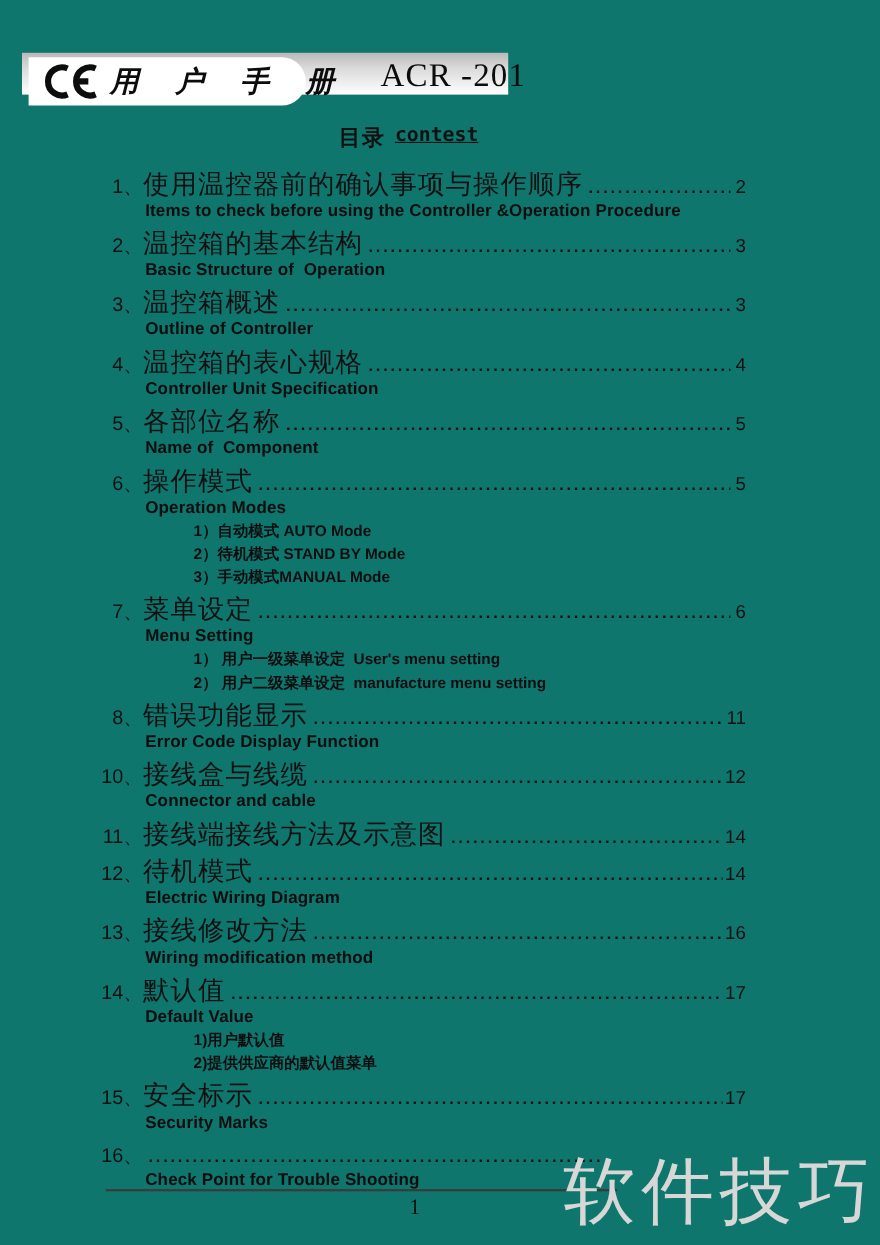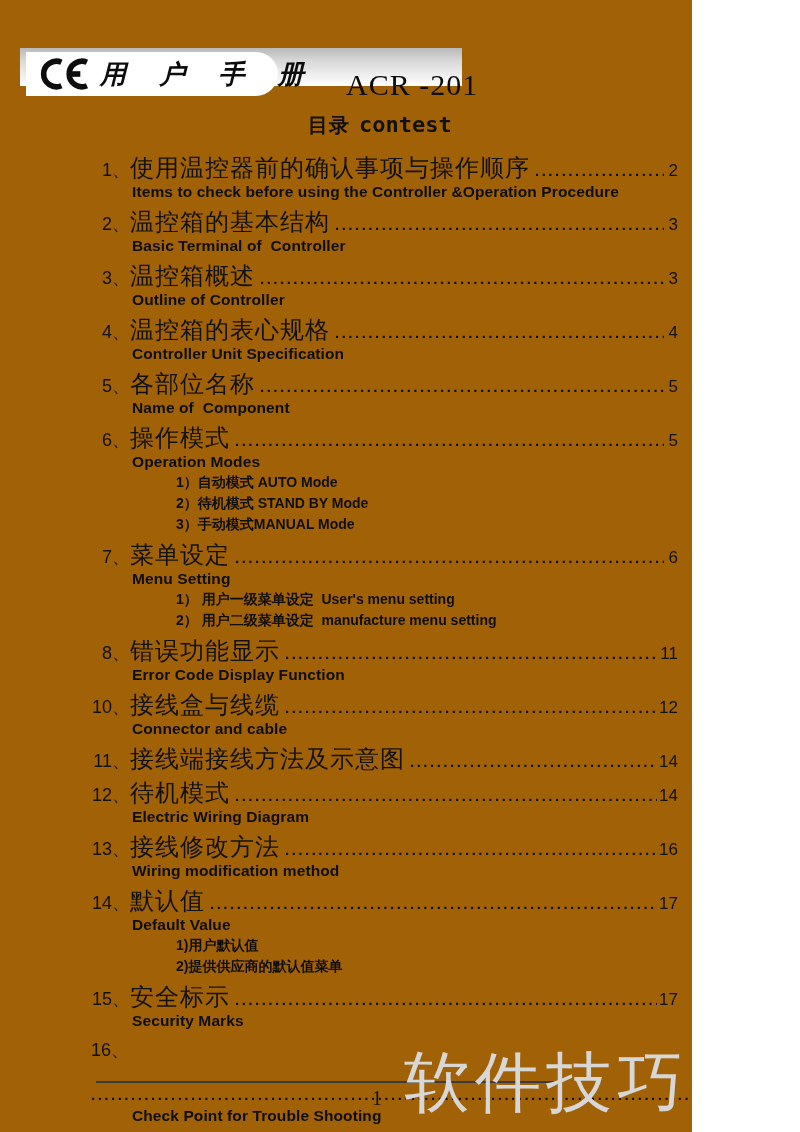--- a/index.html
+++ b/index.html
@@ -1,52 +1,52 @@
 <!DOCTYPE html>
 <html><head>
 <meta charset="utf-8">
 <style>
   html,body{margin:0;padding:0;background:#ffffff;}
   .page{
-    position:relative;width:692px;height:1132px;background:#a16207;
+    position:relative;width:800px;height:1132px;background:#0f766e;
     font-family:"Liberation Sans","DejaVu Sans",sans-serif;color:#111;
     overflow:hidden;
   }
   
   .header-band{
     position:absolute;left:20px;top:48px;width:442px;height:38px;
     background:linear-gradient(to bottom,#b9b9b9 0%,#d9d9d9 35%,#f6f6f6 85%,#ffffff 100%);
   }
   .header-pill{
     position:absolute;left:6px;top:4px;width:252px;height:44px;
     background:#ffffff;border-radius:0 26px 26px 0;
     display:flex;align-items:center;
   }
   .ce-logo{margin-left:14px;flex:0 0 auto;display:block;}
   .brand-zh{
     margin-left:10px;font-size:26px;font-weight:700;font-style:italic;
     letter-spacing:13px;white-space:nowrap;color:#0c0c0c;
   }
   .model{
-    position:absolute;left:326px;top:20px;
+    position:absolute;left:326px;top:4px;
     font-family:"Liberation Serif","DejaVu Serif",serif;
     font-size:30px;color:#0c0c0c;white-space:nowrap;letter-spacing:1px;
   }
   
   .page-title{
     position:absolute;left:308px;top:112px;
     display:flex;align-items:flex-start;gap:9px;white-space:nowrap;
   }
   .page-title .zh{font-size:20px;font-weight:600;}
-  .page-title .en{font-family:"DejaVu Sans Mono","Liberation Mono",monospace;font-size:22px;font-weight:600;}
+  .page-title .en{font-family:"DejaVu Sans Mono","Liberation Mono",monospace;font-size:18px;font-weight:600;text-decoration:underline;}
   
   .toc{position:absolute;left:86px;top:156px;width:592px;}
   .toc-item{margin-bottom:8px;}
   .toc-row{display:flex;align-items:baseline;width:100%;}
-  .toc-item.no-page .toc-row{width:476px;flex-direction:column;}
+  .toc-item.no-page .toc-row{width:476px;}
   .num{flex:0 0 44px;text-align:right;font-size:18px;white-space:nowrap;}
   .zh{font-size:24px;font-weight:500;white-space:nowrap;letter-spacing:1px;}
   .dots{
     flex:1 1 auto;overflow:hidden;white-space:nowrap;
     font-size:15px;font-weight:700;letter-spacing:2.5px;margin:0 2px 0 5px;
   }
   .page-num{flex:0 0 auto;font-size:17px;text-align:right;min-width:12px;white-space:nowrap;}
   .en-line{
     margin-left:46px;font-size:15.5px;font-weight:700;line-height:20px;
     white-space:pre;letter-spacing:0.1px;color:#0e0e0e;
@@ -99,21 +99,21 @@
       <div class="subs"></div>
     </div>
 
     <div class="toc-item">
       <div class="toc-row zh-line">
         <span class="num">2、</span>
         <span class="zh">温控箱的基本结构</span>
         <span class="dots">................................................................................................................................................................</span>
         <span class="page-num">3</span>
       </div>
-      <div class="en-line">Basic Terminal of  Controller</div>
+      <div class="en-line">Basic Structure of  Operation</div>
       <div class="subs"></div>
     </div>
 
     <div class="toc-item">
       <div class="toc-row zh-line">
         <span class="num">3、</span>
         <span class="zh">温控箱概述</span>
         <span class="dots">................................................................................................................................................................</span>
         <span class="page-num">3</span>
       </div>

